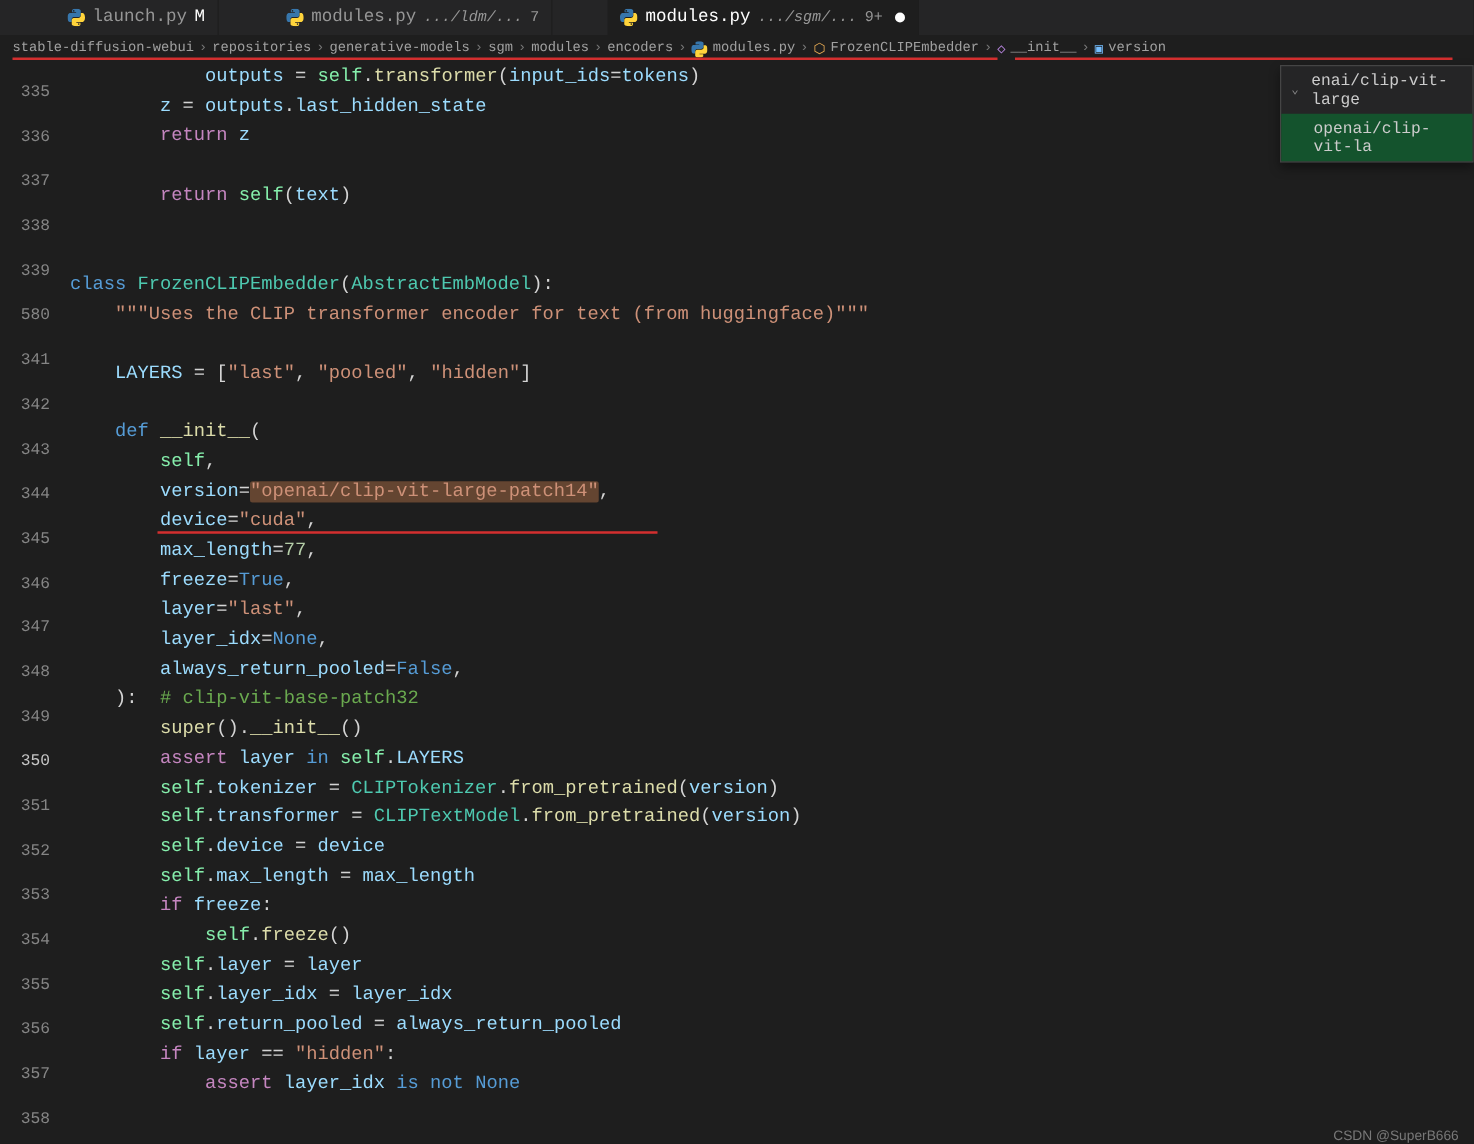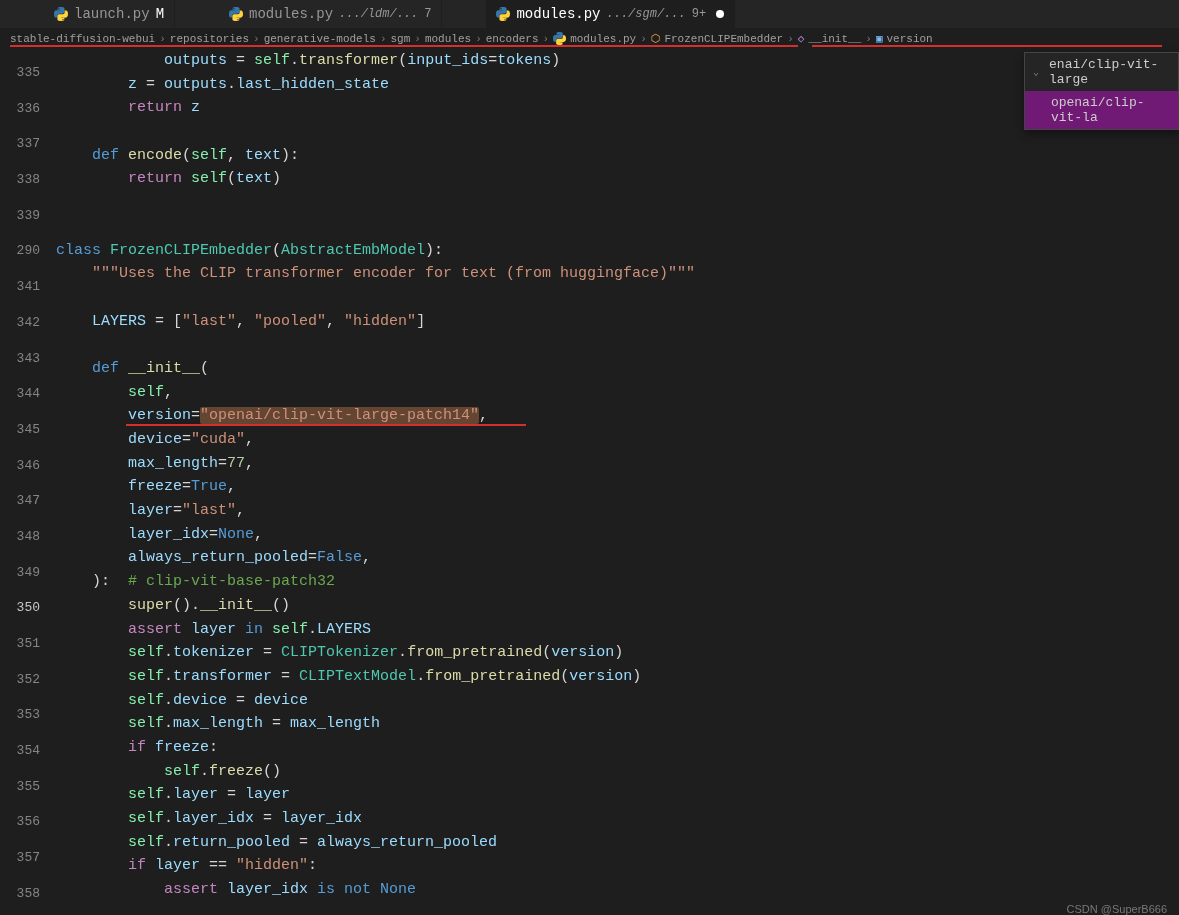--- a/index.html
+++ b/index.html
@@ -102,21 +102,21 @@
 }
 .dd-item {
   padding: 4px 8px;
   color: #ccc;
   font-size: 13px;
   display: flex;
   align-items: center;
   gap: 6px;
   cursor: pointer;
 }
-.dd-item.sel { background: #701a75; }
+.dd-item.sel { background: #14532d; }
 .dd-chev { color: #888; font-size: 10px; margin-right: 4px; }
 .watermark {
   position: absolute;
   bottom: 0;
   right: 12px;
   color: #787878;
   font-size: 11px;
   font-family: sans-serif;
 }
 svg.py { width: 14px; height: 14px; }
@@ -204,21 +204,21 @@
   </div>
 </div>
 
 <div class="editor">
   <div class="gutter" id="gutter">
       <div class="ln">335</div>
       <div class="ln">336</div>
       <div class="ln">337</div>
       <div class="ln">338</div>
       <div class="ln">339</div>
-      <div class="ln">290</div>
+      <div class="ln">580</div>
       <div class="ln">341</div>
       <div class="ln">342</div>
       <div class="ln">343</div>
       <div class="ln">344</div>
       <div class="ln">345</div>
       <div class="ln">346</div>
       <div class="ln">347</div>
       <div class="ln">348</div>
       <div class="ln">349</div>
       <div class="ln active">350</div>
@@ -241,21 +241,20 @@
       <div class="ln">367</div>
       <div class="ln">368</div>
       <div class="ln">369</div>
       <div class="ln">370</div>
     </div>
   <div class="code" id="code">
     <div class="line">            <span class="var">outputs</span><span> = </span><span class="self">self</span><span>.</span><span class="fn">transformer</span><span class="punc">(</span><span class="param">input_ids</span><span>=</span><span class="var">tokens</span><span class="punc">)</span></div>
     <div class="line">        <span class="var">z</span><span> = </span><span class="var">outputs</span><span>.</span><span class="var">last_hidden_state</span></div>
     <div class="line">        <span class="kw2">return</span><span class="var"> z</span></div>
     <div class="line"></div>
-    <div class="line">    <span class="kw">def</span><span class="fn"> encode</span><span>(</span><span class="self">self</span><span>, </span><span class="param">text</span><span>):</span></div>
     <div class="line">        <span class="kw2">return</span><span class="self"> self</span><span>(</span><span class="var">text</span><span>)</span></div>
     <div class="line"></div>
     <div class="line"></div>
     <div class="line"><span class="kw">class</span><span class="cls"> FrozenCLIPEmbedder</span><span>(</span><span class="cls">AbstractEmbModel</span><span>):</span></div>
     <div class="line">    <span class="str">"""Uses the CLIP transformer encoder for text (from huggingface)"""</span></div>
     <div class="line"></div>
     <div class="line">    <span class="var">LAYERS</span><span> = [</span><span class="str">"last"</span><span>, </span><span class="str">"pooled"</span><span>, </span><span class="str">"hidden"</span><span>]</span></div>
     <div class="line"></div>
     <div class="line">    <span class="kw">def</span><span class="fn"> __init__</span><span>(</span></div>
     <div class="line">        <span class="self">self</span><span>,</span></div>

